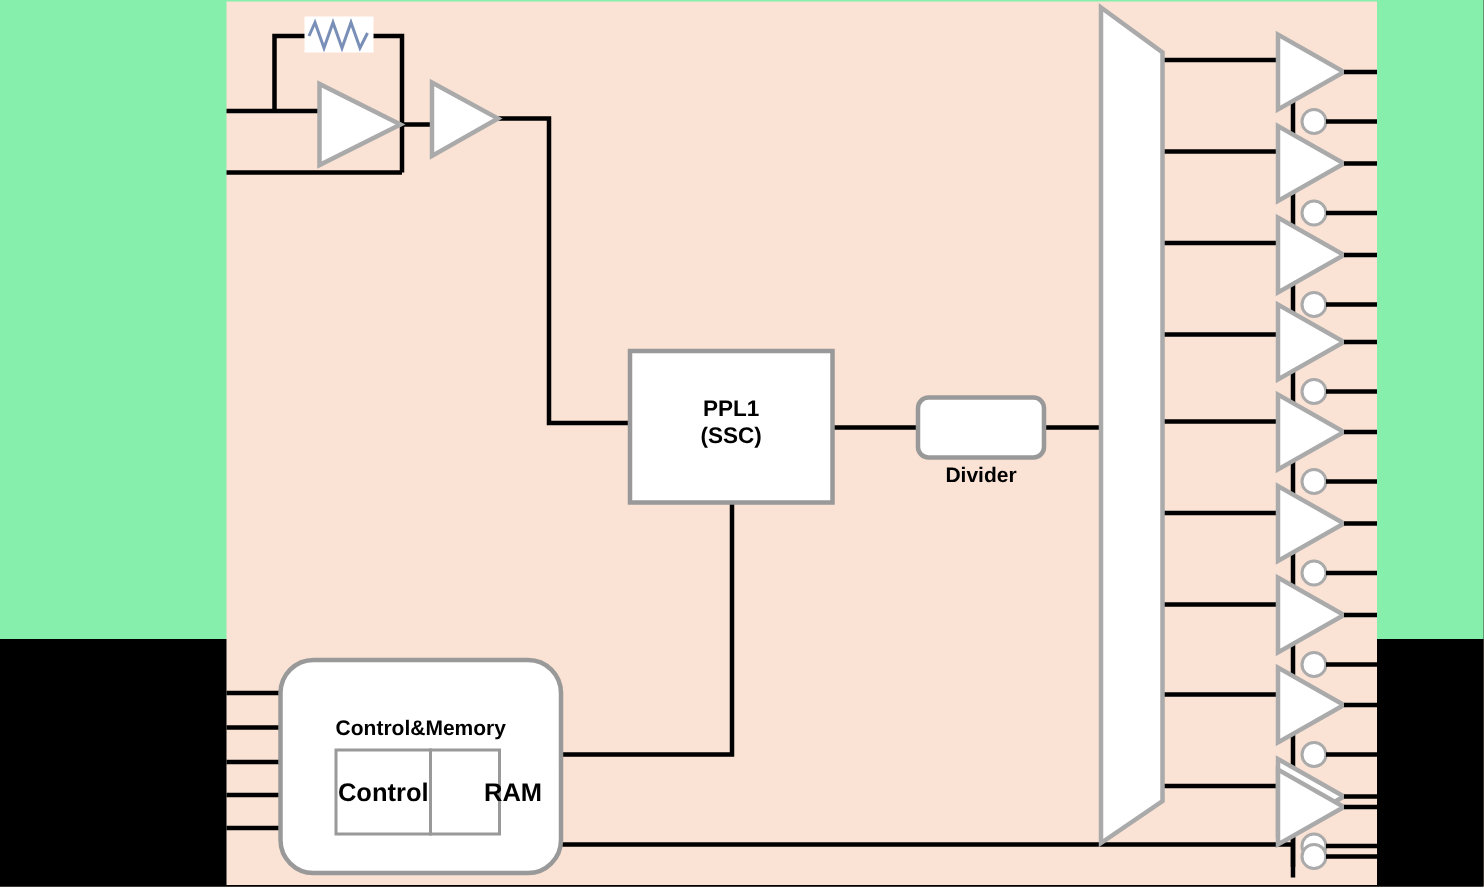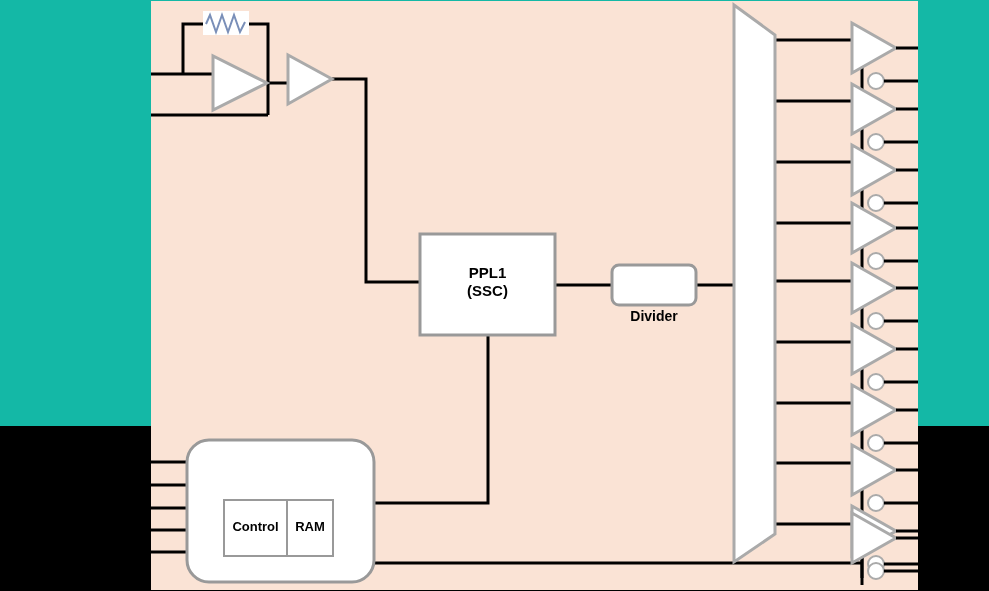--- a/index.html
+++ b/index.html
@@ -1,25 +1,25 @@
 <!DOCTYPE html>
 <html><head>
 <meta charset="utf-8">
 <style>
   html,body{margin:0;padding:0;background:#000;}
   body{width:989px;height:591px;overflow:hidden;
        font-family:"Liberation Sans","DejaVu Sans",sans-serif;}
-  #stage{position:relative;width:989px;height:426px;background:#14b8a6;}
+  #stage{position:relative;width:989px;height:426px;background:#86efac;}
   #canvas{position:absolute;left:0;top:0;width:989px;height:591px;}
   .lbl{position:absolute;color:#000;font-weight:bold;text-align:center;
        line-height:1.22;white-space:pre;pointer-events:none;}
   .lbl.b1{font-size:15px;}
   .lbl.b2{font-size:14px;margin-top:32px;}
   .lbl.b3{font-size:14px;}
-  .lbl.b4{font-size:13px;}
+  .lbl.b4{font-size:17px;}
 </style>
 </head>
 <body>
 
 <div id="stage">
   <svg id="canvas" viewBox="0 0 989 591">
 
     <rect x="151" y="1" width="767" height="589" fill="#fae3d5" stroke="none"></rect>
 
     <g stroke="#000" stroke-width="3" fill="none" stroke-linecap="butt">
@@ -148,15 +148,16 @@
     <rect x="187" y="440" width="187" height="142" rx="22" ry="22" fill="#ffffff" stroke="#999" stroke-width="3"></rect>
     <rect x="224" y="500" width="63" height="56" fill="#ffffff" stroke="#999" stroke-width="2"></rect>
     <rect x="287" y="500" width="46" height="56" fill="#ffffff" stroke="#999" stroke-width="2"></rect>
 
     <rect x="151" y="1" width="767" height="589" fill="none" stroke="#000" stroke-width="0"></rect>
   </svg>
 
   <div class="lbl b1" style="left:420px;top:264px;width:135px;">PPL1
 (SSC)</div>
   <div class="lbl b2" style="left:612px;top:276px;width:84px;">Divider</div>
+  <div class="lbl b3" style="left:187px;top:477px;width:187px;">Control&amp;Memory</div>
   <div class="lbl b4" style="left:224px;top:519px;width:63px;">Control</div>
-  <div class="lbl b4" style="left:287px;top:519px;width:46px;">RAM</div>
+  <div class="lbl b4" style="left:287px;top:519px;width:46px;padding-left:32px;">RAM</div>
 </div>
 
 </body></html>

